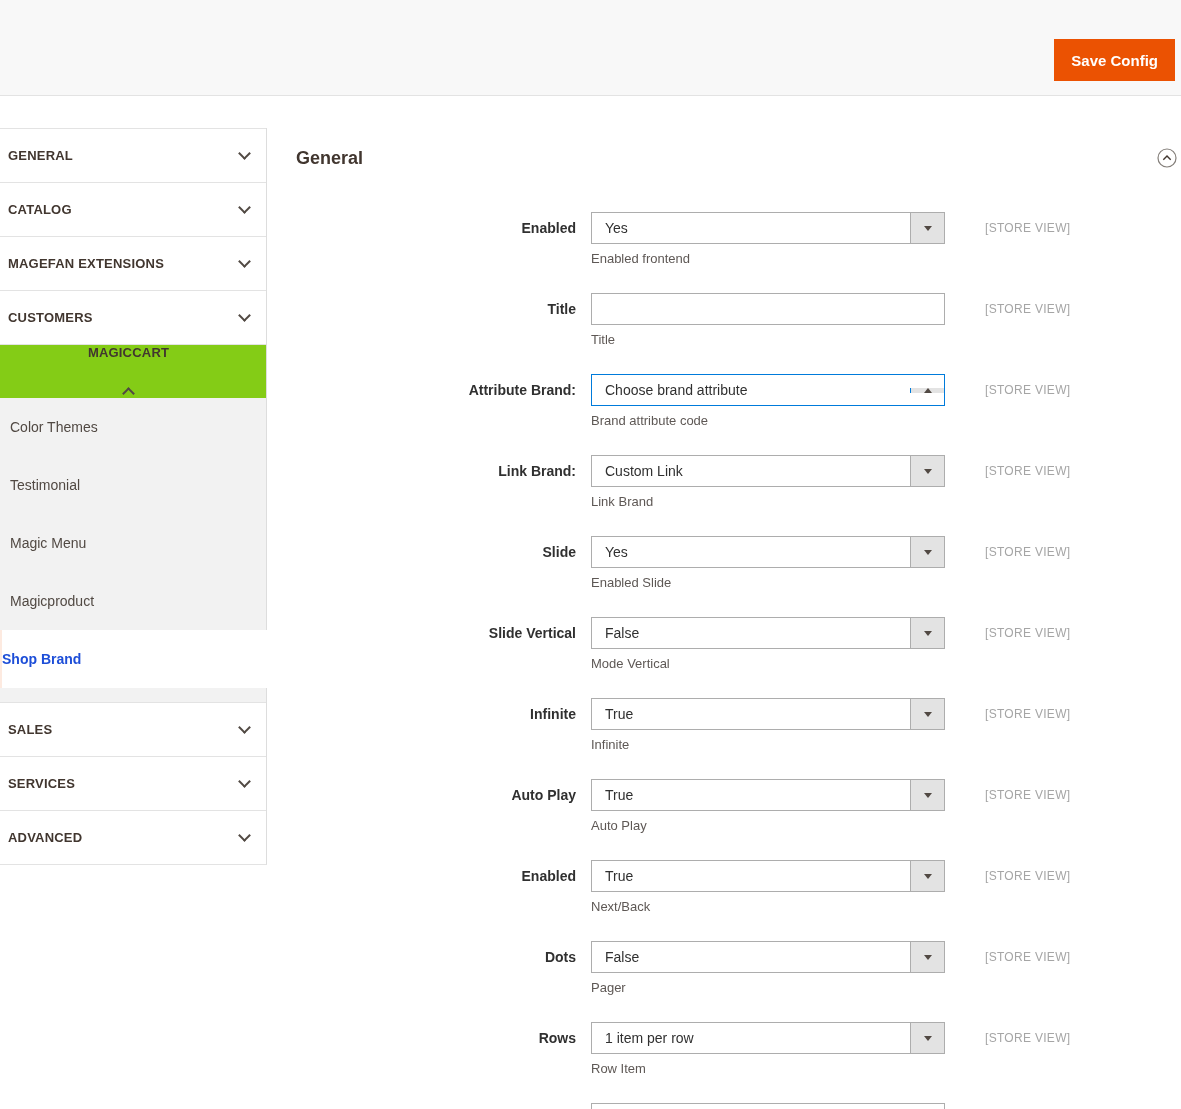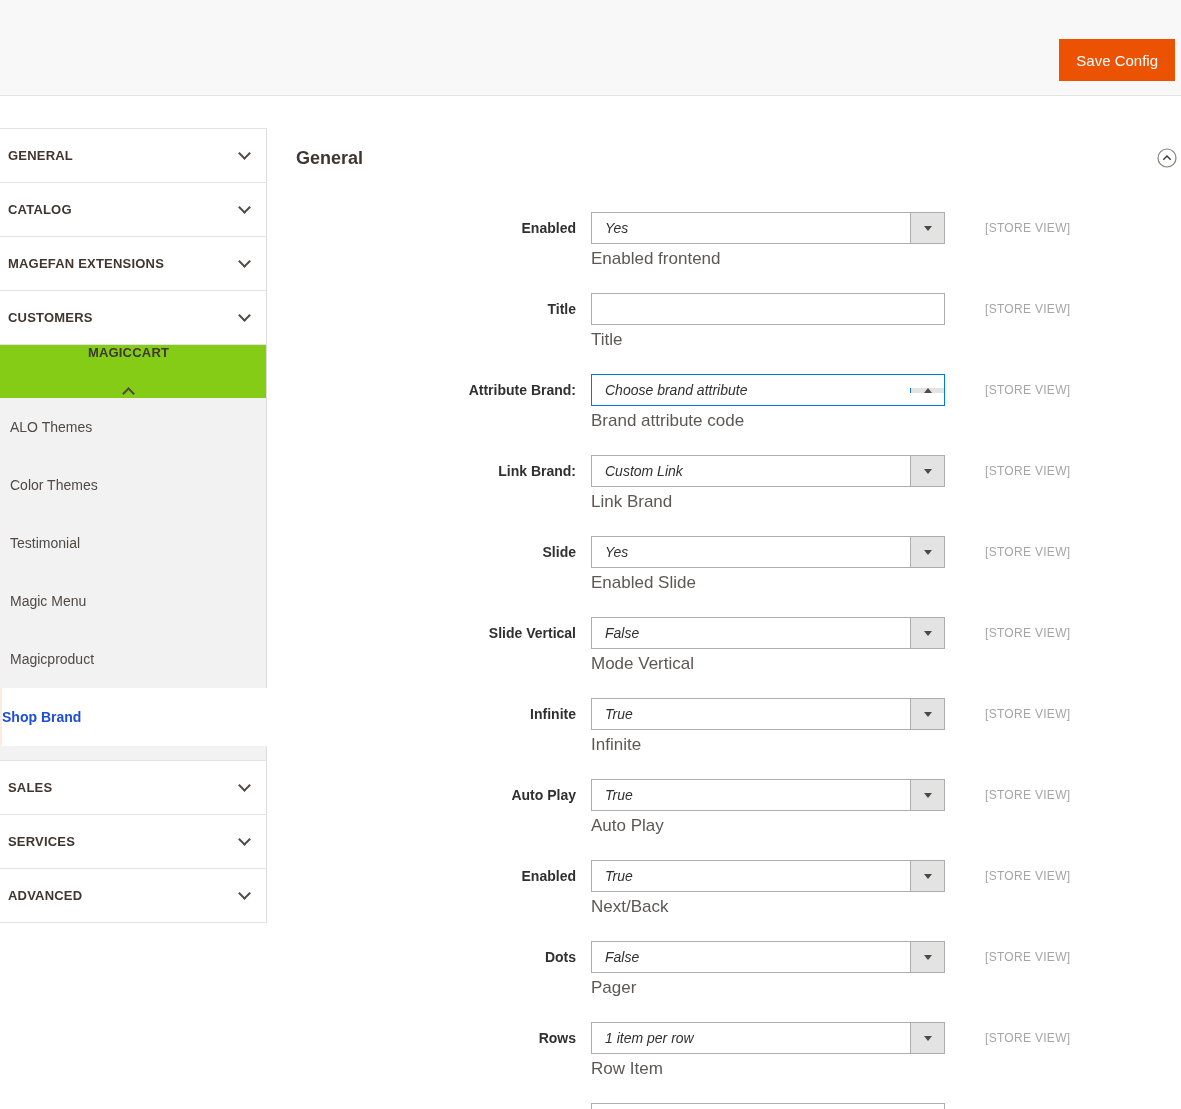--- a/index.html
+++ b/index.html
@@ -3,21 +3,21 @@
 <meta charset="utf-8">
 <style>
   * { margin:0; padding:0; box-sizing:border-box; }
   html,body { width:1181px; height:1109px; overflow:hidden; background:#fff;
     font-family:"Liberation Sans","DejaVu Sans",sans-serif; }
 
   
   .page-header { height:96px; background:#f8f8f8; border-bottom:1px solid #e3e3e3; position:relative; }
   .save-btn { position:absolute; top:39px; right:6px; height:42px; padding:0 17px;
     background:#eb5202; color:#fff; border:none; border-radius:0;
-    font-family:inherit; font-size:15px; font-weight:normal; cursor:pointer; }
+    font-family:inherit; font-size:15px; font-weight:bold; cursor:pointer; }
 
   
   .layout { display:flex; align-items:flex-start; padding-top:32px; }
 
   
   nav.config-nav { width:267px; flex-shrink:0; border-right:1px solid #ddd; border-bottom:1px solid #e3e3e3; }
   .nav-section { height:54px; background:#fff; border-top:1px solid #e3e3e3;
     display:flex; align-items:center; justify-content:space-between; padding:0 17px 0 8px; cursor:pointer; }
   .nav-section-label { font-size:13px; font-weight:bold; color:#41362f; letter-spacing:.2px; }
   .nav-section.expanded { background:#84cc16;flex-direction:column; }
@@ -38,31 +38,31 @@
   .section-head { display:flex; align-items:center; justify-content:space-between; margin-bottom:41px; }
   .section-head h2 { font-size:18px; line-height:26px; font-weight:bold; color:#41362f; }
   .collapse-btn { background:none; border:none; cursor:pointer; padding:0; line-height:0; }
 
   .field-row { display:flex; margin-bottom:26px; }
   .field-label { width:280px; flex-shrink:0; text-align:right; padding-top:8px;
     font-size:14px; font-weight:bold; color:#303030; }
   .field-control { width:354px; flex-shrink:0; margin-left:15px; }
   .select { display:flex; height:32px; background:#fff; border:1px solid #adadad; cursor:pointer; }
   .select-value { flex:1; font-size:14px; color:#303030; line-height:30px; padding-left:13px;
-    white-space:nowrap; overflow:hidden;font-style:italic; }
+    white-space:nowrap; overflow:hidden; }
   .select-arrow { width:34px; flex-shrink:0; background:#e3e3e3; border-left:1px solid #adadad;
     display:flex; align-items:center; justify-content:center; }
   .select.focused { border-color:#007bdb;align-items:center; }
   .select.focused .select-arrow { border-left-color:#007bdb; }
   .tri { width:0; height:0; display:inline-block; }
   .tri.down { border-left:4px solid transparent; border-right:4px solid transparent; border-top:5px solid #514943; }
   .tri.up   { border-left:4px solid transparent; border-right:4px solid transparent; border-bottom:5px solid #514943; }
   .text-input { width:100%; height:32px; border:1px solid #adadad; padding:0 10px;
     font-family:inherit; font-size:14px; color:#303030; background:#fff; }
-  .hint { margin-top:7px; font-size:17px; line-height:16px; color:#5e5855; }
+  .hint { margin-top:7px; font-size:13px; line-height:16px; color:#5e5855; }
   .scope { margin-left:40px; padding-top:9px; font-size:12px; color:#a5a5a5;
     letter-spacing:.3px; white-space:nowrap; }
   .peek { height:12px; border:1px solid #adadad; border-bottom:none; background:#fff; }
 </style>
 </head>
 <body>
 
 <header class="page-header">
   <button class="save-btn">Save Config</button>
 </header>
@@ -88,23 +88,20 @@
   <div class="nav-section">
     <span class="nav-section-label">CUSTOMERS</span>
     <i class="chev down"></i>
   </div>
 
   <div class="nav-section expanded">
     <span class="nav-section-label">MAGICCART</span>
     <i class="chev up"></i>
   </div>
 <div class="nav-items">
-  <div class="nav-item">
-    <span class="nav-item-label">ALO Themes</span>
-  </div>
 
   <div class="nav-item">
     <span class="nav-item-label">Color Themes</span>
   </div>
 
   <div class="nav-item">
     <span class="nav-item-label">Testimonial</span>
   </div>
 
   <div class="nav-item">

